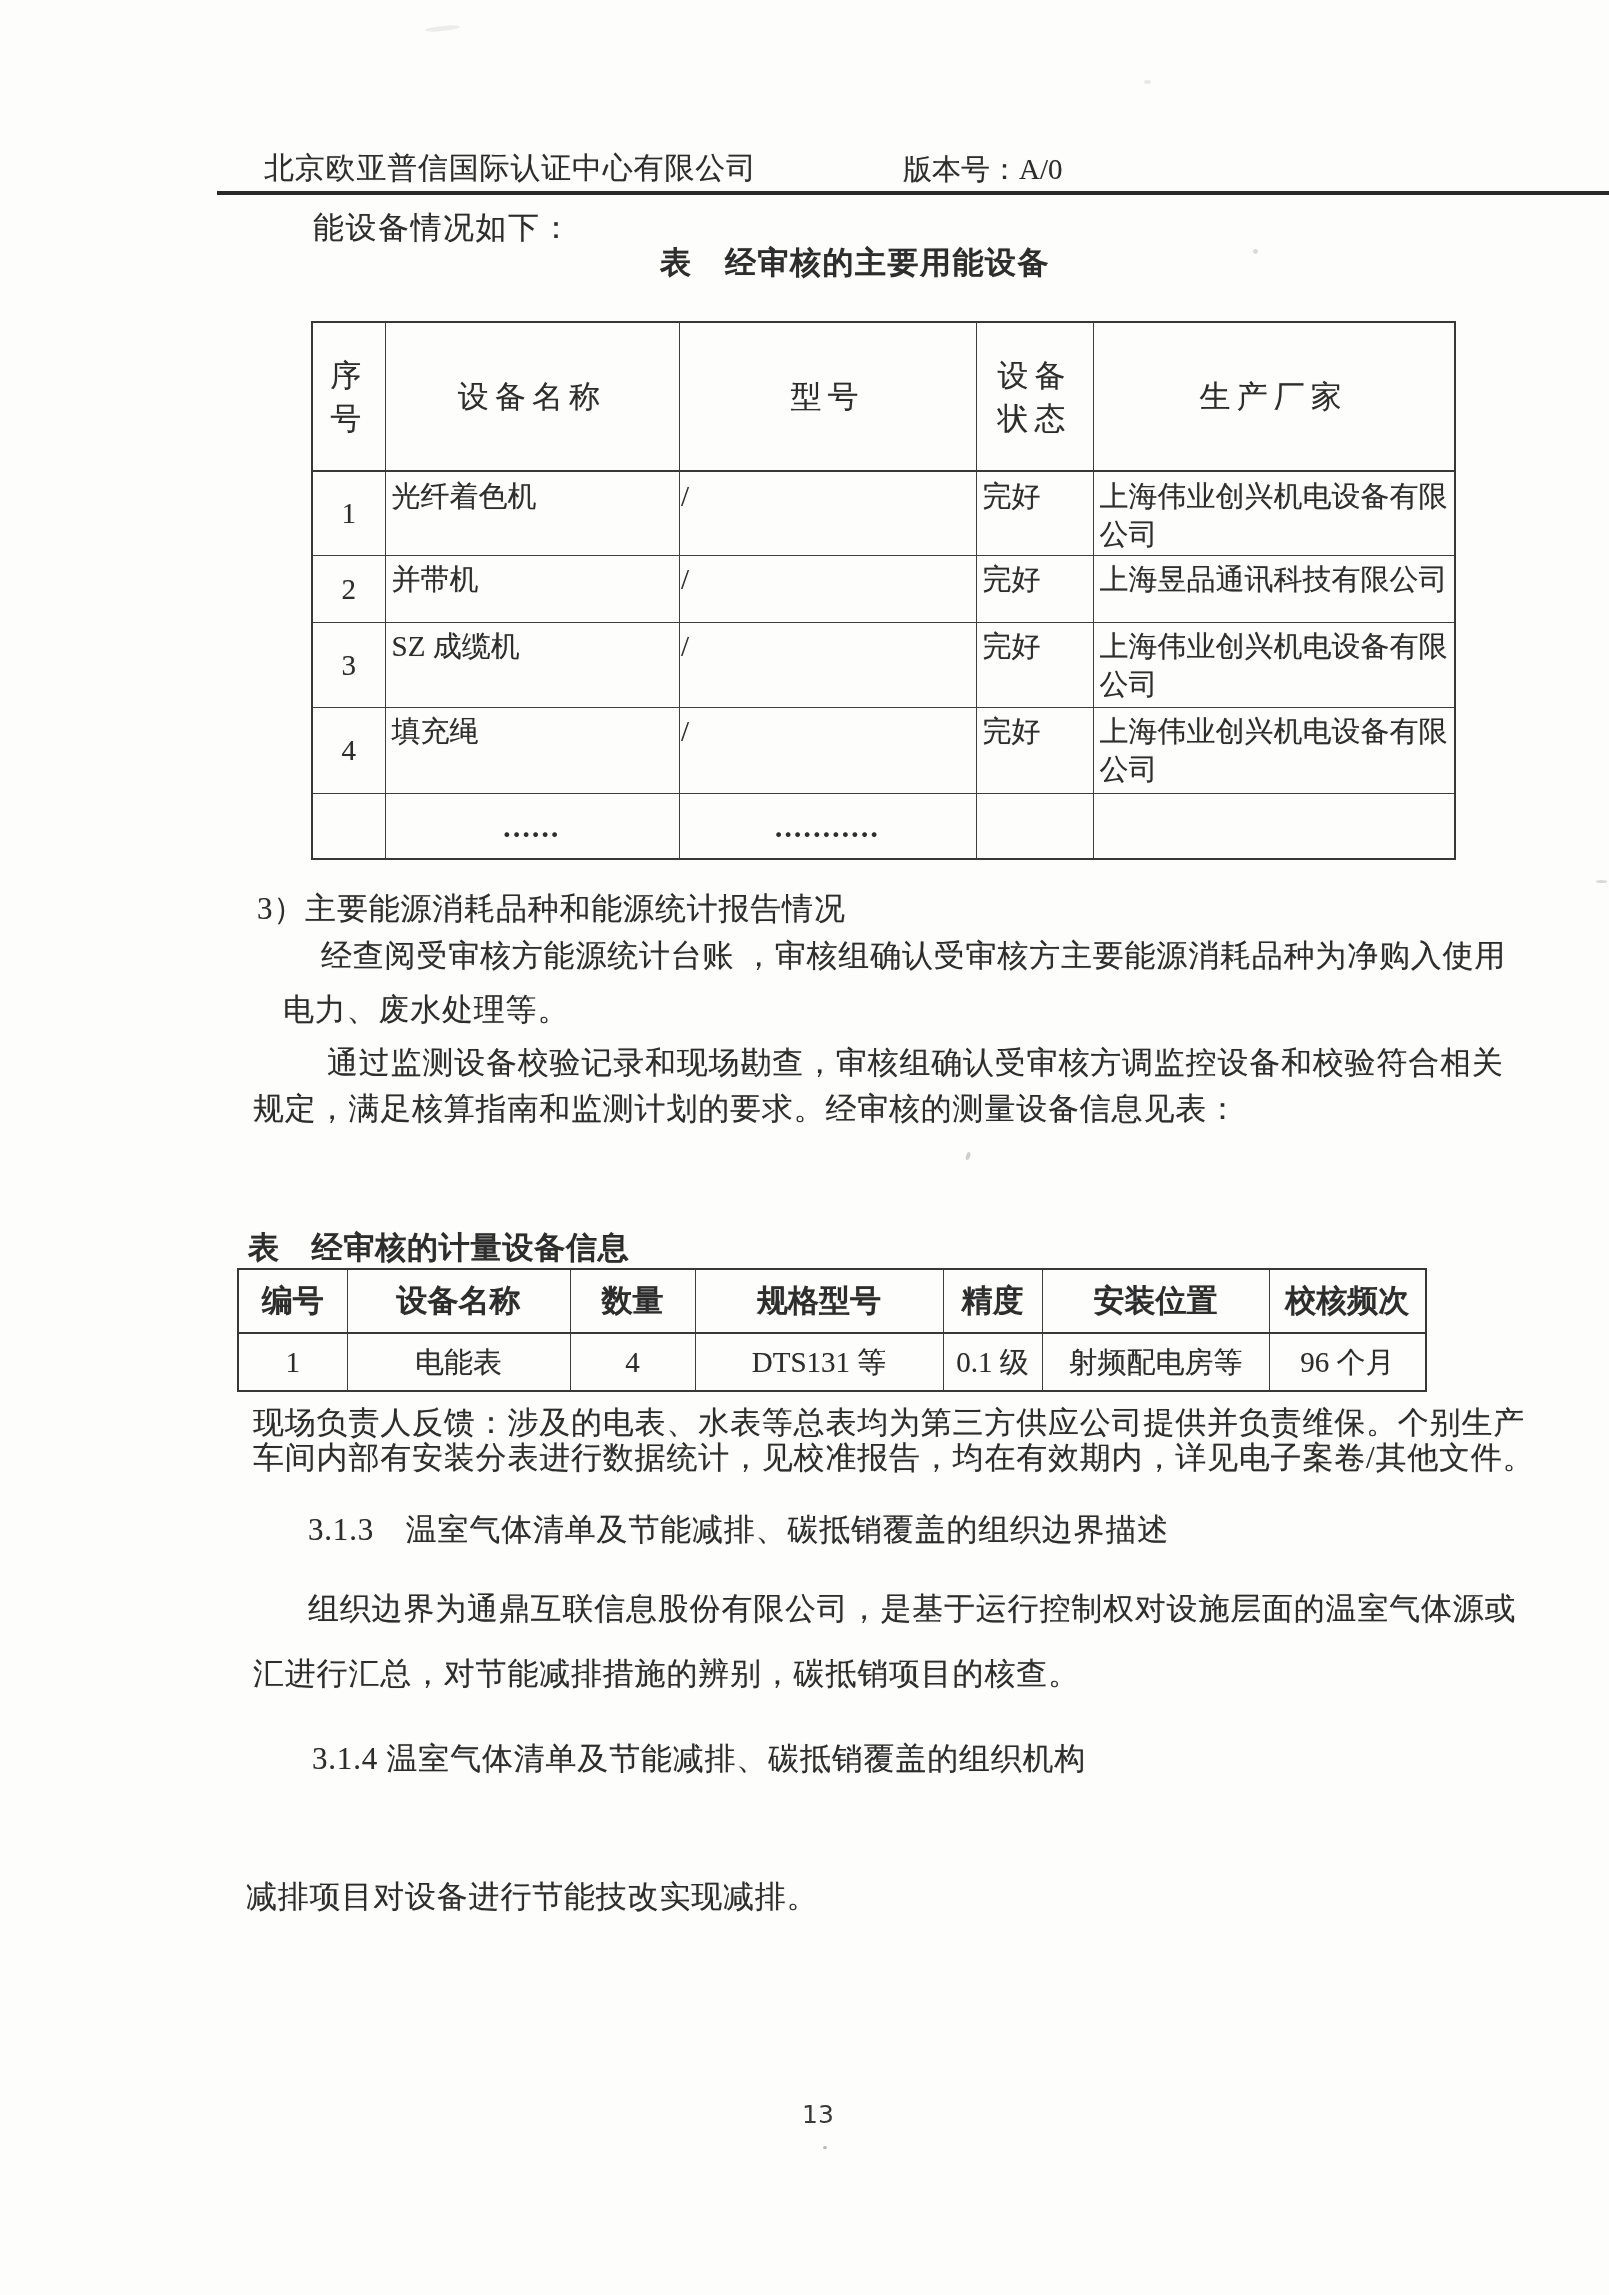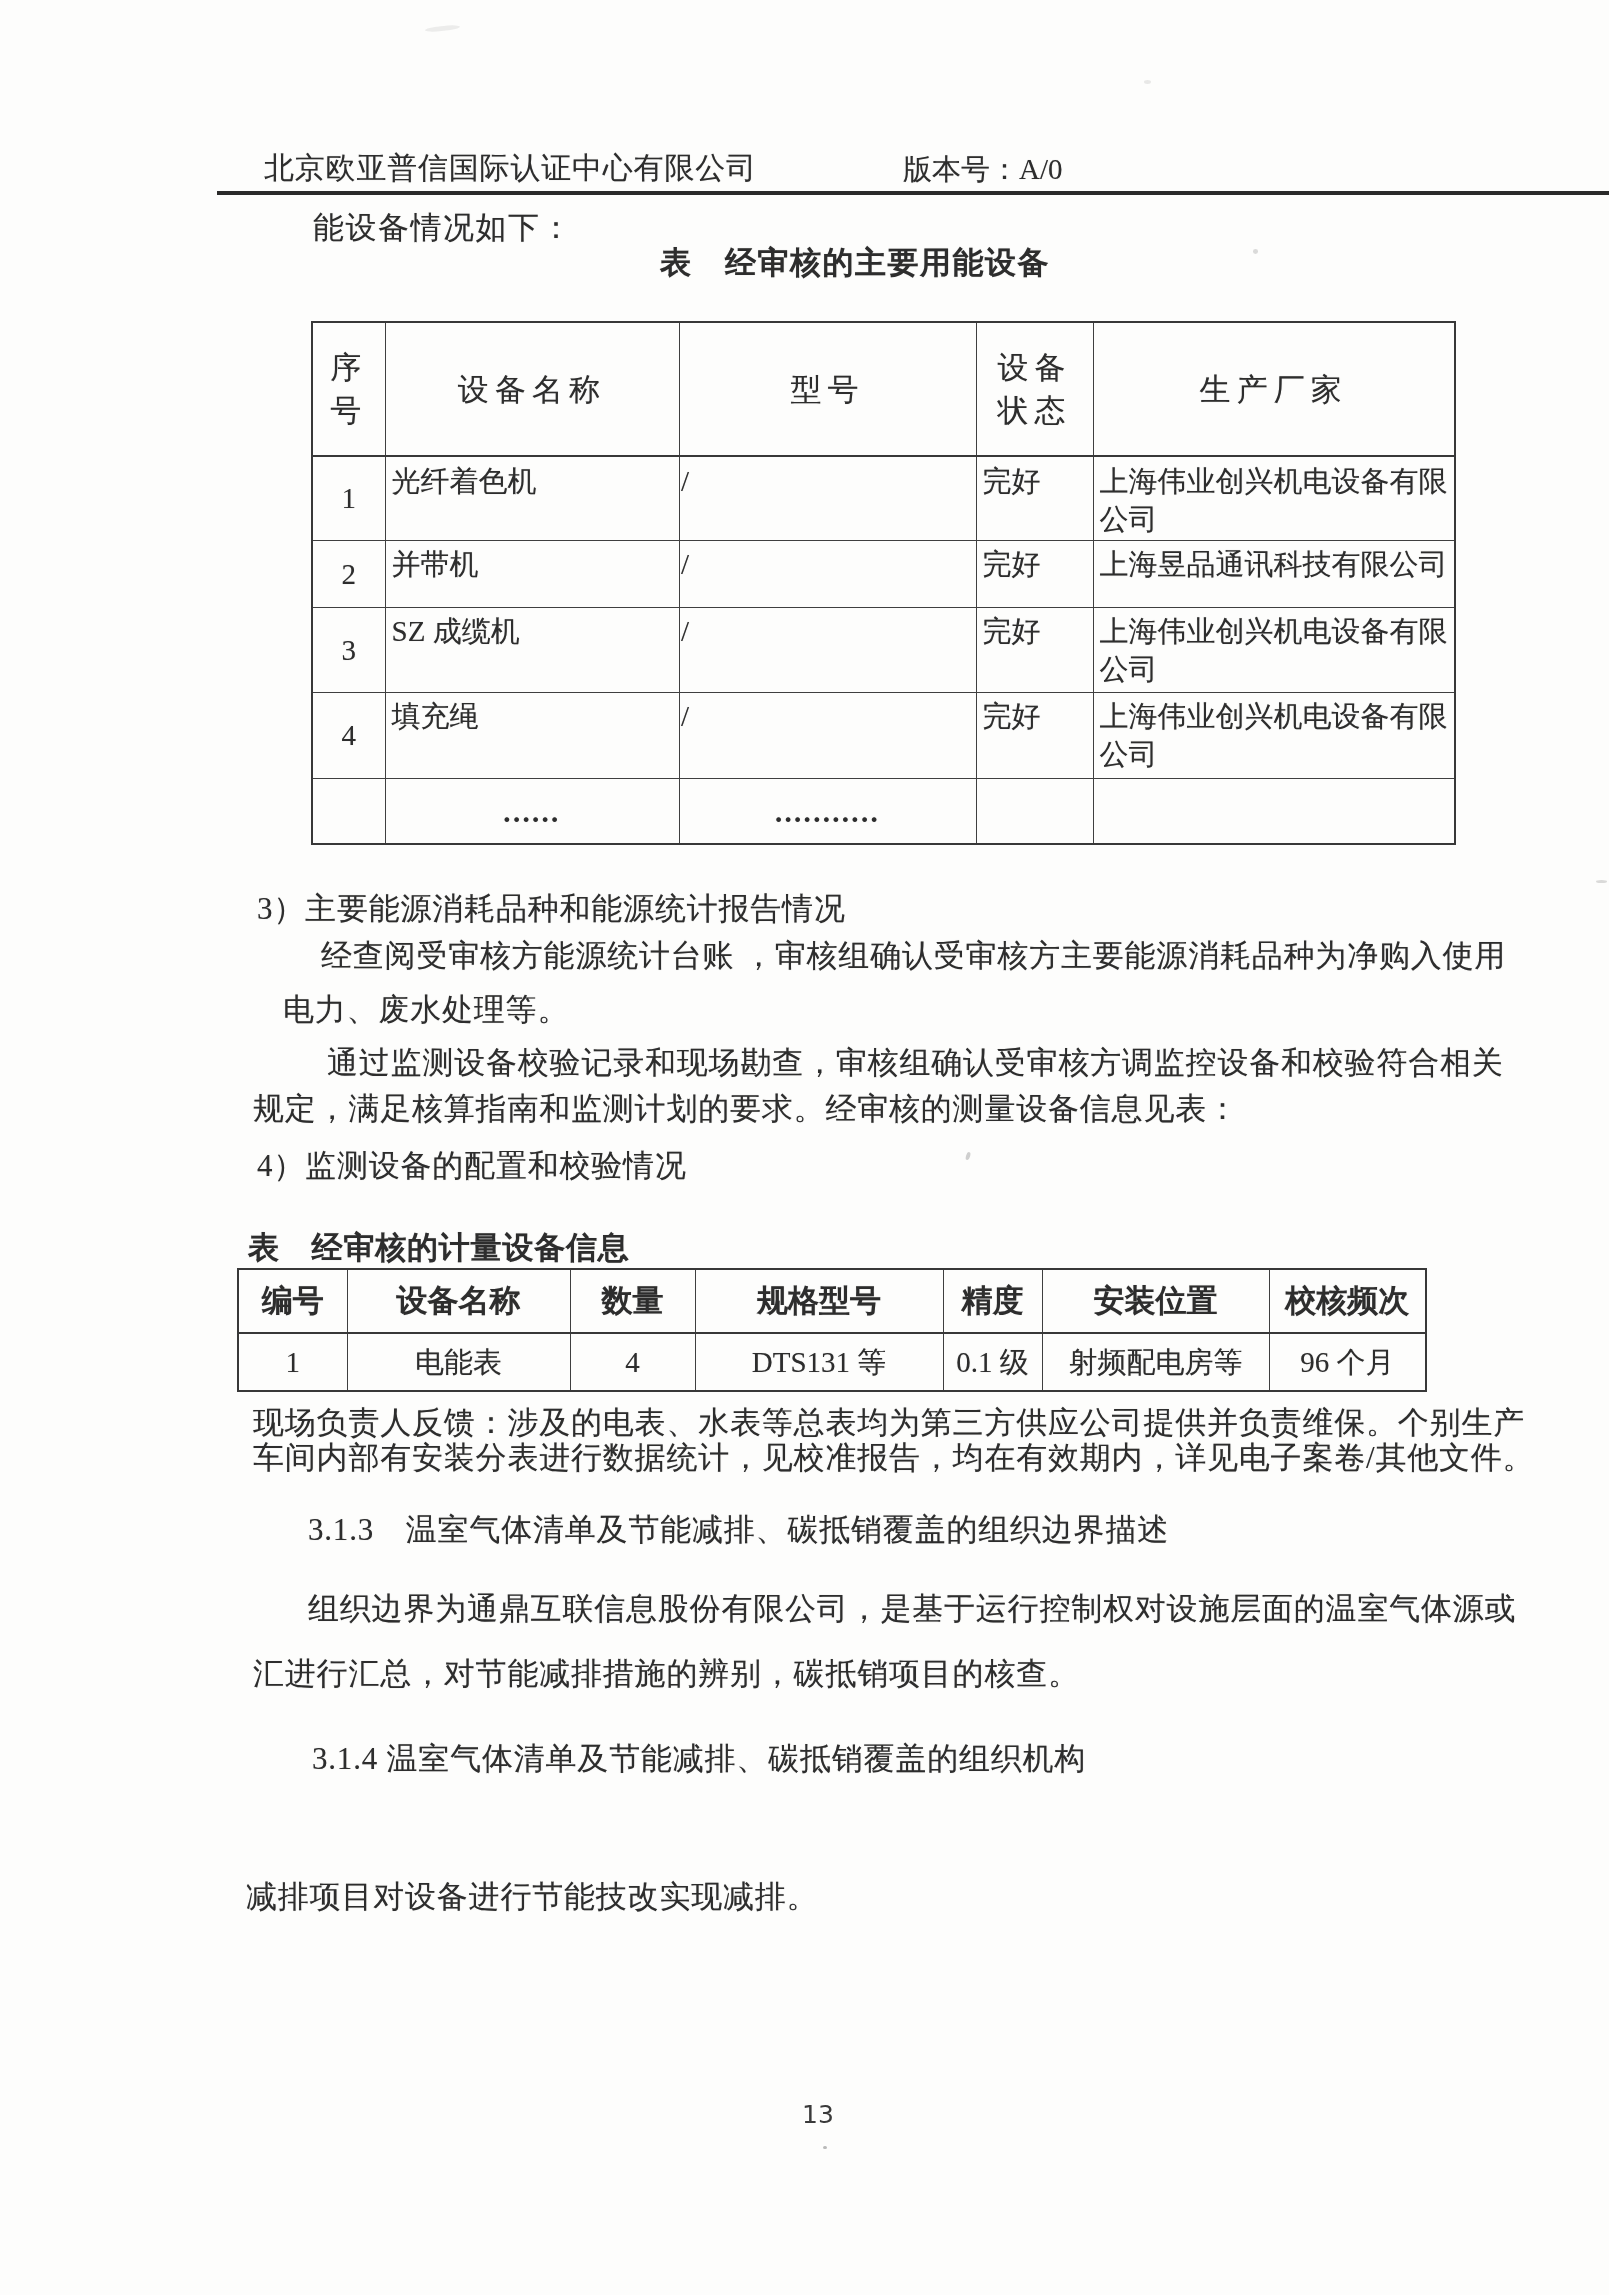--- a/index.html
+++ b/index.html
@@ -72,21 +72,21 @@
 
   <table class="tbl1">
     <colgroup>
       <col style="width:73px">
         <col style="width:294px">
         <col style="width:297px">
       <col style="width:117px">
         <col style="width:362px">
     </colgroup>
     <tbody>
-        <tr style="height:134px">
+        <tr style="height:149px">
       <th>序号</th>
       <th>设备名称</th>
       <th>型号</th>
       <th>设备状态</th>
       <th>生产厂家</th>
     </tr>
     <tr style="height:84px">
       <td class="num">1</td>
       <td>光纤着色机</td>
       <td class="slash">/</td>
@@ -122,21 +122,20 @@
       <td></td>
     </tr>
   </tbody>
     </table>
 
   <div class="line" style="left:257px;top:888px;">3）主要能源消耗品种和能源统计报告情况</div>
   <div class="line" style="left:321px;top:935px;">经查阅受审核方能源统计台账 ，审核组确认受审核方主要能源消耗品种为净购入使用</div>
   <div class="line" style="left:283px;top:989px;">电力、废水处理等。</div>
   <div class="line" style="left:253px;top:1088px;">规定，满足核算指南和监测计划的要求。经审核的测量设备信息见表：</div>
   <div class="line" style="left:327px;top:1042px;">通过监测设备校验记录和现场勘查，审核组确认受审核方调监控设备和校验符合相关</div>
-  <div class="line" style="left:257px;top:1145px;">4）监测设备的配置和校验情况</div>
 
   <div class="t2-title">表　经审核的计量设备信息</div>
 
   <table class="tbl2">
     <colgroup>
       <col style="width:109px">
         <col style="width:223px">
         <col style="width:125px">
       <col style="width:248px">
         <col style="width:99px">

